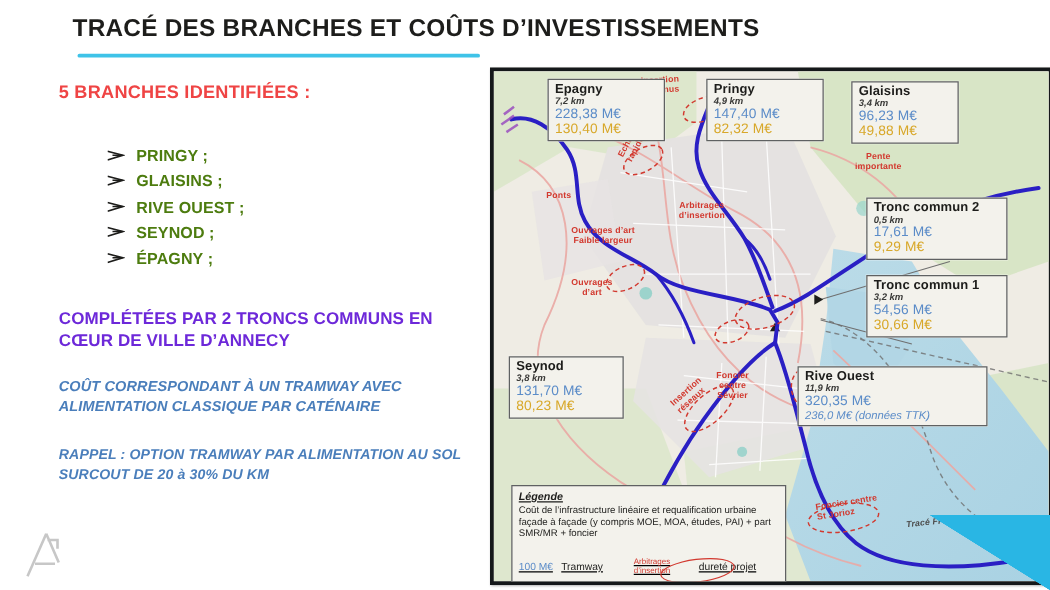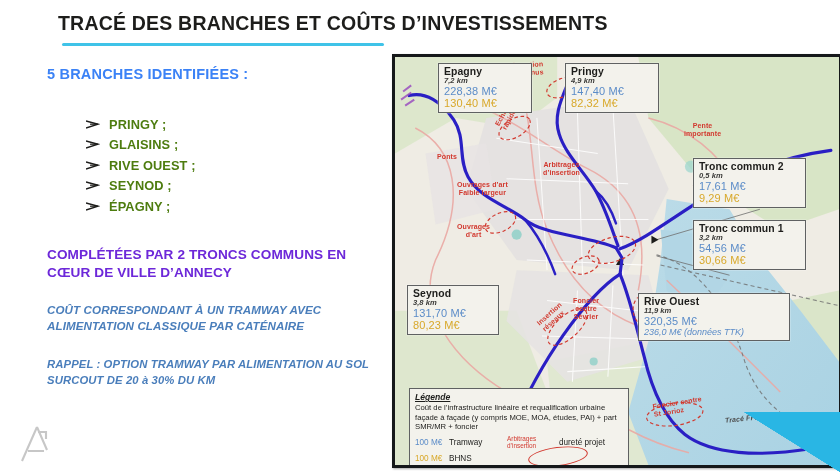--- a/index.html
+++ b/index.html
@@ -19,21 +19,21 @@
     color:#1d1d1b;line-height:1.15;
   }
   .title-rule{
     position:absolute;left:62px;top:43px;width:322px;height:2.5px;
     background:#3fc3e8;border-radius:2px;
   }
 
   
   .lead{
     position:absolute;left:47px;top:66px;
-    font-size:14.5px;font-weight:bold;color:#3b82f6;letter-spacing:.2px;
+    font-size:14.5px;font-weight:bold;color:#ef4444;letter-spacing:.2px;
   }
   .branch-list{
     position:absolute;left:86px;top:114px;
     list-style:none;margin:0;padding:0;
   }
   .branch-list li{
     display:flex;align-items:center;gap:9px;
     font-size:12.8px;font-weight:bold;color:#4d7c0f;
     height:20.5px;letter-spacing:.1px;
   }
@@ -91,21 +91,21 @@
   
   #legend{
     position:absolute;left:14px;top:331px;width:208px;
     background:#f3f2ec;border:1.3px solid #5f6162;padding:3px 5px 4px 5px;
   }
   #legend .lg-title{
     font-size:8.6px;font-weight:bold;font-style:italic;color:#1d1d1b;
     text-decoration:underline;display:block;margin-bottom:1px;
   }
   #legend .lg-desc{font-size:7.7px;color:#1d1d1b;line-height:1.26;display:block;}
-  .lg-row{display:flex;align-items:center;gap:0;height:11px;margin-top:5px;}
+  .lg-row{display:flex;align-items:center;gap:0;height:11px;margin-top:16px;text-decoration:underline;}
   .lg-amt{font-size:8.2px;width:34px;display:block;}
   .lg-amt.blue{color:#5b8cc8;}
   .lg-amt.gold{color:#d8a82a;}
   .lg-mode{font-size:8.2px;color:#1d1d1b;display:block;width:58px;}
   .lg-red{font-size:6.4px;color:#d2392f;line-height:1.05;display:block;width:52px;font-style:normal;}
   .lg-tail{font-size:8.2px;color:#1d1d1b;display:block;}
   .lg-ellipse{position:absolute;left:118px;top:58px;width:58px;height:17px;border:1px solid #d2392f;border-radius:50%;transform:rotate(-7deg);}
 
   
   .ann{position:absolute;color:#d2392f;font-size:7px;font-weight:bold;line-height:1.15;white-space:pre;letter-spacing:.1px;}
@@ -296,20 +296,26 @@
       <span class="bcost2">130,40 M€</span>
     </div>
 
     <div class="box" id="box-pringy">
       <span class="bname">Pringy</span>
       <span class="bkm">4,9 km</span>
       <span class="bcost">147,40 M€</span>
       <span class="bcost2">82,32 M€</span>
     </div>
 
+    <div class="box" id="box-glaisins">
+      <span class="bname">Glaisins</span>
+      <span class="bkm">3,4 km</span>
+      <span class="bcost">96,23 M€</span>
+      <span class="bcost2">49,88 M€</span>
+    </div>
 
     <div class="box" id="box-tc2">
       <span class="bname">Tronc commun 2</span>
       <span class="bkm">0,5 km</span>
       <span class="bcost">17,61 M€</span>
       <span class="bcost2">9,29 M€</span>
     </div>
 
     <div class="box" id="box-tc1">
       <span class="bname">Tronc commun 1</span>

